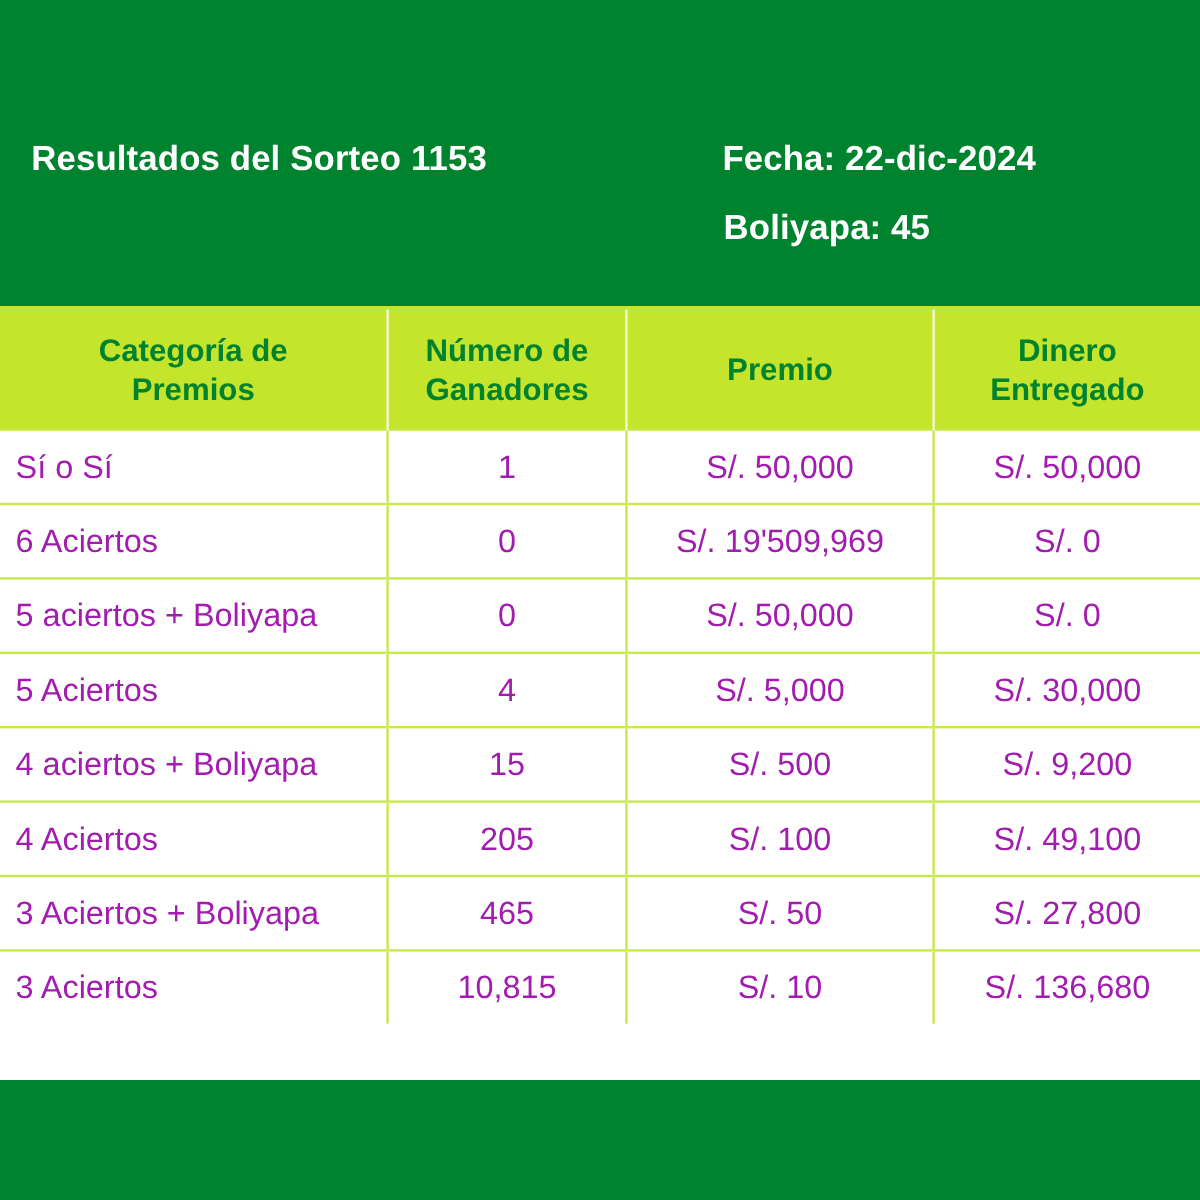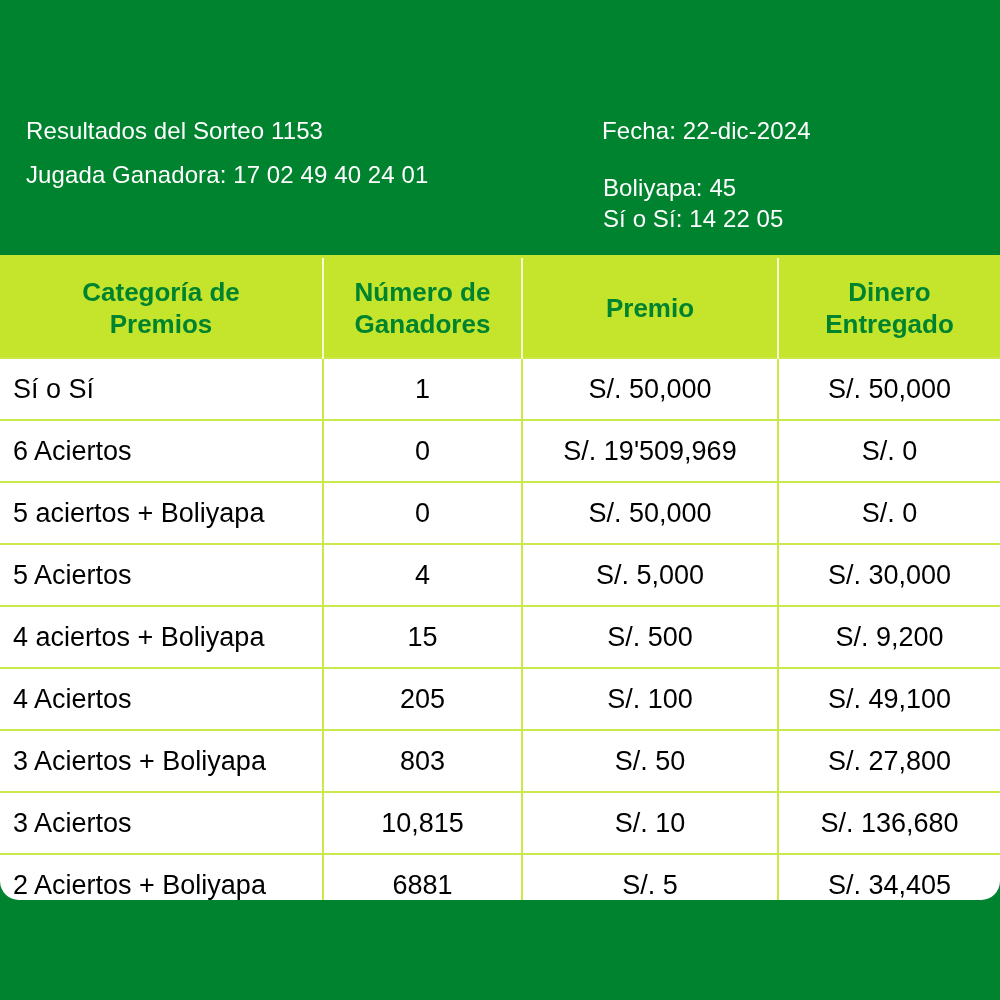--- a/index.html
+++ b/index.html
@@ -1,36 +1,34 @@
 <!DOCTYPE html>
 <html><head>
 <meta charset="utf-8">
 <style>
   html, body { margin:0; padding:0; }
   body { width:1000px; height:1000px; background:#00832f; position:relative; overflow:hidden; font-family:"Liberation Sans", sans-serif; }
   .top { position:absolute; left:0; top:0; width:1000px; height:255px; background:#00832f; }
-  .hl { position:absolute; color:#fff; font-weight:normal; font-size:24px; white-space:nowrap; letter-spacing:0.1px; }
-  .tbl { position:absolute; left:0; top:255px; width:1000px; height:645px; background:#fff;border-radius:19px; }
+  .hl { position:absolute; color:#fff; font-weight:bold; font-size:29px; white-space:nowrap; letter-spacing:0.1px; }
+  .tbl { position:absolute; left:0; top:255px; width:1000px; height:645px; background:#fff; }
   table { border-collapse:collapse; width:1000px; table-layout:fixed; }
   col.c1 { width:323px; } col.c2 { width:199px; } col.c3 { width:256px; } col.c4 { width:222px; }
   th { background:#c5e42c; color:#00832f; font-weight:bold; font-size:26px; line-height:32px; height:99px; padding:0; text-align:center; border-left:2px solid #f4fbd6; border-top:3px solid #c5e42c; }
   th:first-child { border-left:none; }
-  td { height:60px; font-size:27px; color:#000000; text-align:center; padding:0; border-left:2px solid #c9e84a; border-top:2px solid #c9e84a; }
+  td { height:60px; font-size:27px; color:#a21caf; text-align:center; padding:0; border-left:2px solid #c9e84a; border-top:2px solid #c9e84a; }
   td:first-child { text-align:left; padding-left:13px; border-left:none; }
   .bottom { position:absolute; left:0; top:900px; width:1000px; height:100px; background:#00832f; }
 </style>
 </head>
 <body>
 
 <div class="top">
   <div class="hl" style="left:26px;top:117px;">Resultados del Sorteo 1153</div>
-  <div class="hl" style="left:26px;top:161px;">Jugada Ganadora: 17 02 49 40 24 01</div>
   <div class="hl" style="left:602px;top:117px;">Fecha: 22-dic-2024</div>
   <div class="hl" style="left:603px;top:174px;">Boliyapa: 45</div>
-  <div class="hl" style="left:603px;top:205px;">Sí o Sí: 14 22 05</div>
 </div>
 
 <div class="tbl">
   <table>
     <colgroup>
         <col class="c1">
         <col class="c2">
         <col class="c3">
         <col class="c4">
       </colgroup>
@@ -74,33 +72,27 @@
           <td>S/. 9,200</td>
         </tr>
         <tr>
           <td>4 Aciertos</td>
           <td>205</td>
           <td>S/. 100</td>
           <td>S/. 49,100</td>
         </tr>
         <tr>
           <td>3 Aciertos + Boliyapa</td>
-          <td>803</td>
+          <td>465</td>
           <td>S/. 50</td>
           <td>S/. 27,800</td>
         </tr>
         <tr>
           <td>3 Aciertos</td>
           <td>10,815</td>
           <td>S/. 10</td>
           <td>S/. 136,680</td>
         </tr>
-        <tr>
-          <td>2 Aciertos + Boliyapa</td>
-          <td>6881</td>
-          <td>S/. 5</td>
-          <td>S/. 34,405</td>
-        </tr>
       </tbody>
   </table>
 </div>
 
 <div class="bottom"></div>
 
 </body></html>

